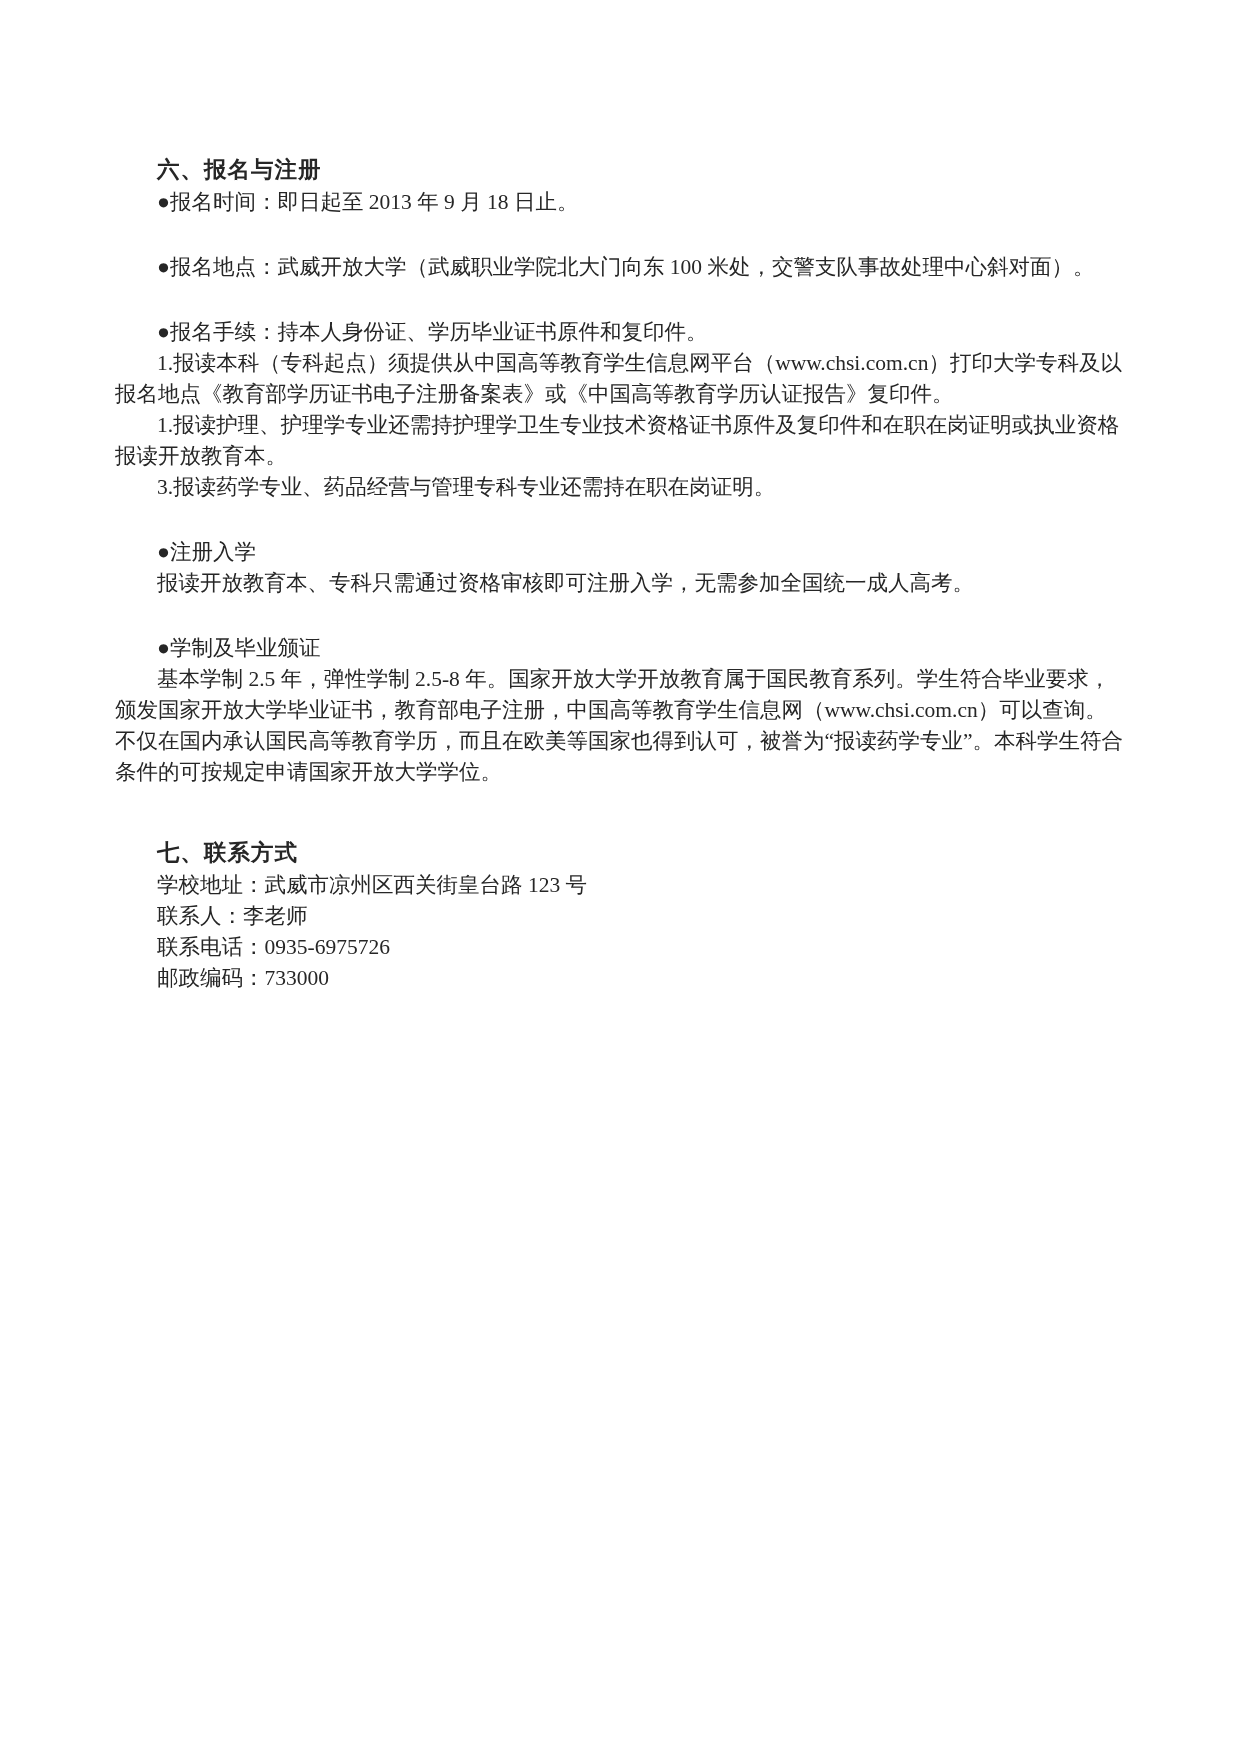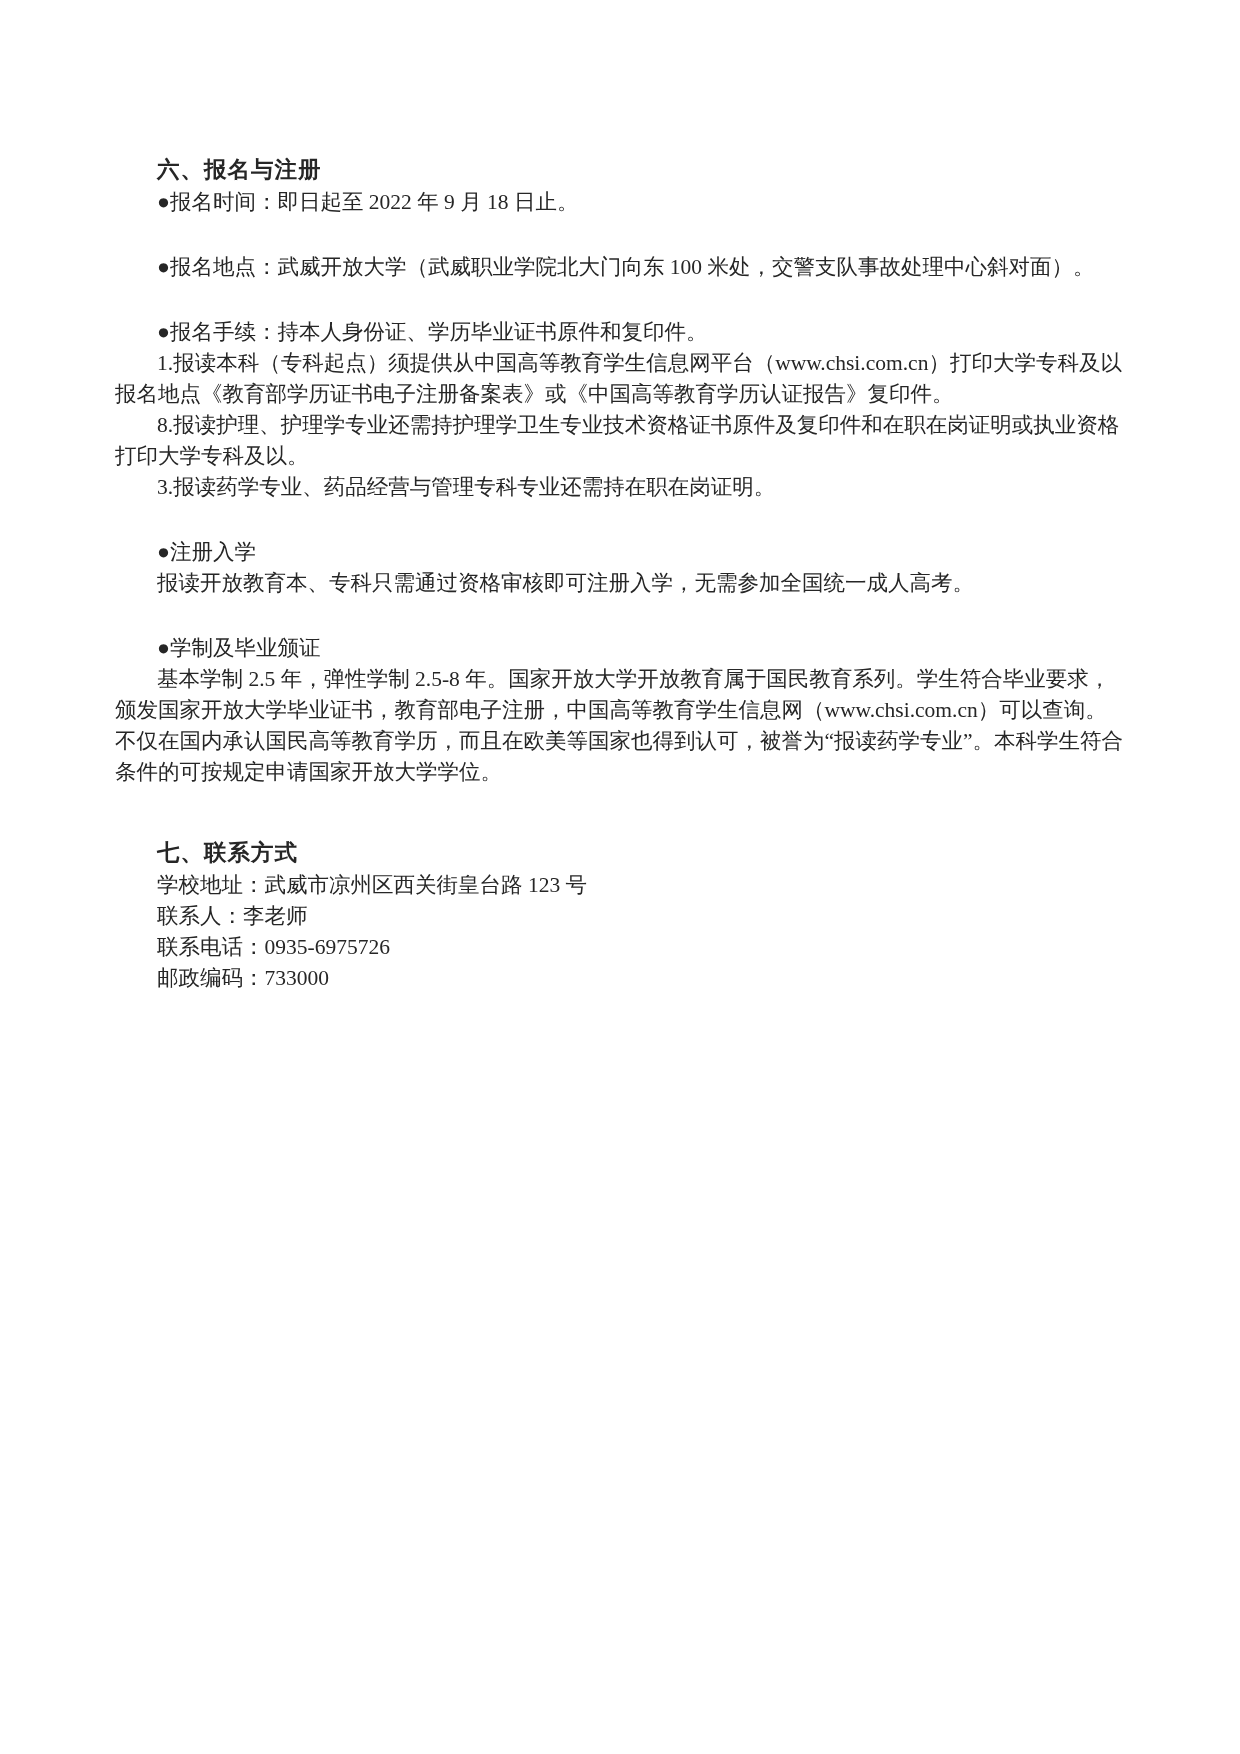--- a/index.html
+++ b/index.html
@@ -47,29 +47,29 @@
   .mt5 { margin-top: 13px; }
 </style>
 </head>
 <body>
 
 <div class="page">
   <div class="content">
 
     <section>
       <div class="line h indent">六、报名与注册</div>
-      <div class="line indent">●报名时间：即日起至 2022 年 9 月 18 日止。</div>
+      <div class="line indent">●报名时间：即日起至 2013 年 9 月 18 日止。</div>
       <div class="blank"></div>
       <div class="line indent">●报名地点：武威开放大学（武威职业学院北大门向东 100 米处，交警支队事故处理中心斜对面）。</div>
       <div class="blank"></div>
       <div class="line indent">●报名手续：持本人身份证、学历毕业证书原件和复印件。</div>
       <div class="line indent">1.报读本科（专科起点）须提供从中国高等教育学生信息网平台（www.chsi.com.cn）打印大学专科及以</div>
       <div class="line">报名地点《教育部学历证书电子注册备案表》或《中国高等教育学历认证报告》复印件。</div>
-      <div class="line indent">8.报读护理、护理学专业还需持护理学卫生专业技术资格证书原件及复印件和在职在岗证明或执业资格</div>
-      <div class="line">打印大学专科及以。</div>
+      <div class="line indent">1.报读护理、护理学专业还需持护理学卫生专业技术资格证书原件及复印件和在职在岗证明或执业资格</div>
+      <div class="line">报读开放教育本。</div>
       <div class="line indent mt8">3.报读药学专业、药品经营与管理专科专业还需持在职在岗证明。</div>
       <div class="blank"></div>
       <div class="line indent">●注册入学</div>
       <div class="line indent">报读开放教育本、专科只需通过资格审核即可注册入学，无需参加全国统一成人高考。</div>
       <div class="blank"></div>
       <div class="line indent">●学制及毕业颁证</div>
       <div class="line indent">基本学制 2.5 年，弹性学制 2.5-8 年。国家开放大学开放教育属于国民教育系列。学生符合毕业要求，</div>
       <div class="line">颁发国家开放大学毕业证书，教育部电子注册，中国高等教育学生信息网（www.chsi.com.cn）可以查询。</div>
       <div class="line">不仅在国内承认国民高等教育学历，而且在欧美等国家也得到认可，被誉为“报读药学专业”。本科学生符合</div>
       <div class="line">条件的可按规定申请国家开放大学学位。</div>

